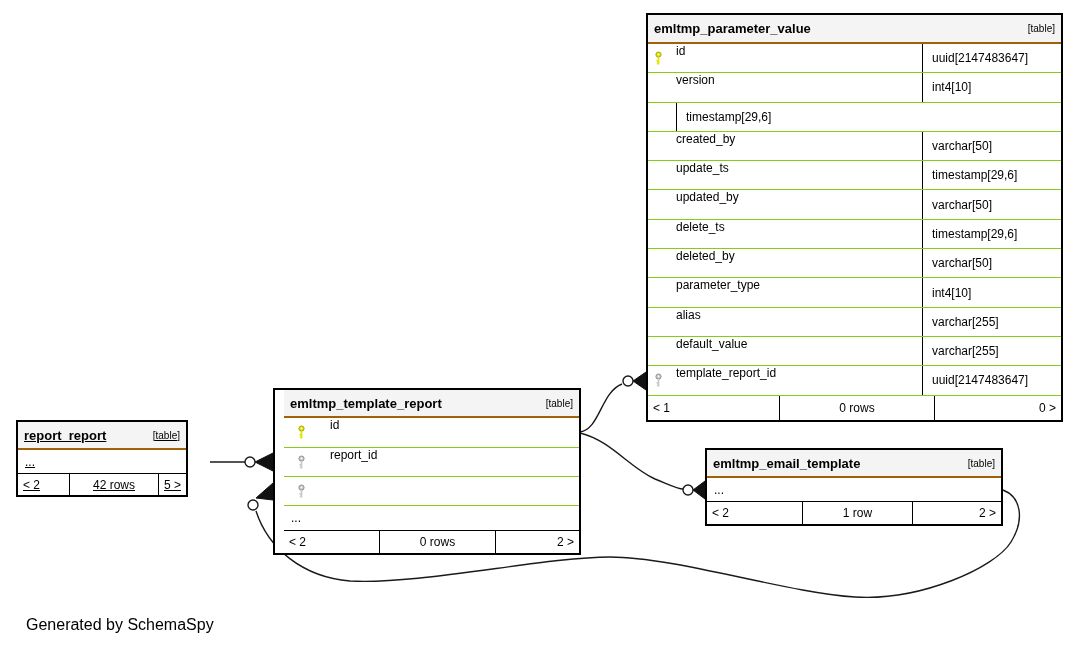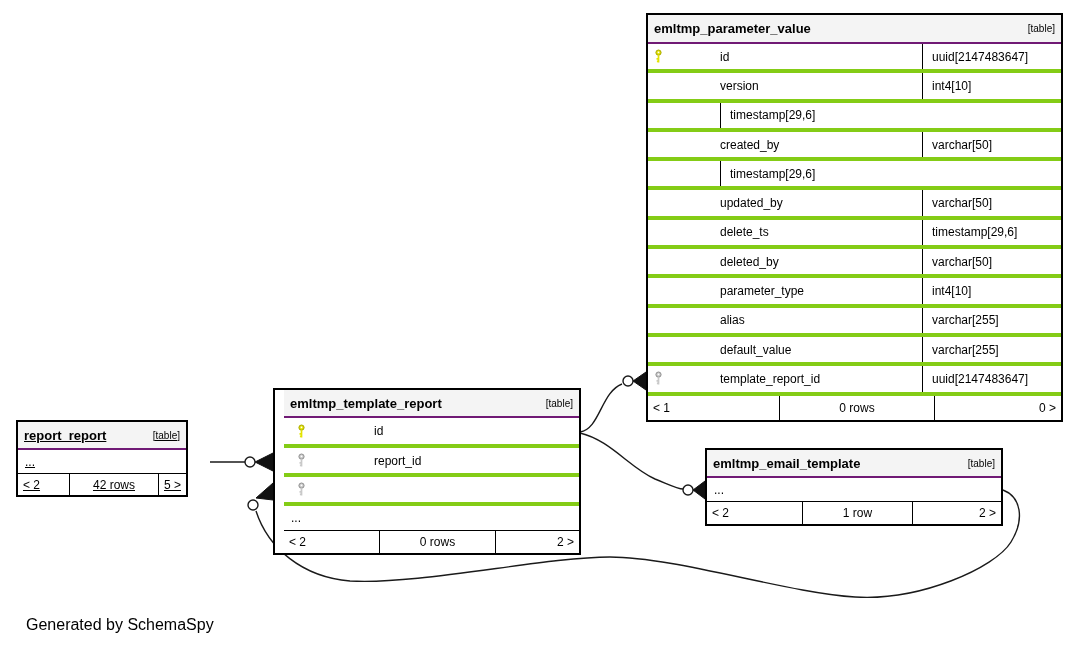--- a/index.html
+++ b/index.html
@@ -6,24 +6,24 @@
   body{font-family:"Liberation Sans","DejaVu Sans",sans-serif;color:#000;}
   .canvas{position:relative;width:1081px;height:646px;background:#fff;overflow:hidden;}
 
   .wires{position:absolute;left:0;top:0;}
   .wires .wire{stroke:#1a1a1a;stroke-width:1.4;fill:none;}
   .wires .dot{fill:#fff;stroke:#1a1a1a;stroke-width:1.4;}
   .wires .crow{fill:#111;stroke:#111;stroke-width:1;}
 
   .tbl{position:absolute;background:#fff;border:2px solid #000;box-sizing:border-box;font-size:12px;}
   .hdr{display:flex;justify-content:space-between;align-items:center;background:#f4f4f4;
-       border-bottom:2px solid #701a75;padding:0 6px;height:26px;}
+       border-bottom:2px solid #a16207;padding:0 6px;height:26px;}
   .title{font-weight:bold;font-size:13px;white-space:nowrap;}
   .badge{font-size:10px;white-space:nowrap;}
-  .row{display:flex;align-items:center;border-bottom:4px solid #84cc16;height:29px;box-sizing:border-box;gap:44px;}
+  .row{display:flex;border-bottom:1px solid #84cc16;height:29px;box-sizing:border-box;}
   .keycell{display:flex;align-items:center;}
   .colname{flex:1;white-space:nowrap;}
   .coltype{align-self:stretch;display:flex;align-items:center;border-left:1px solid #000;
            padding-left:9px;box-sizing:border-box;white-space:nowrap;}
   .ellipsis-row{display:flex;align-items:center;border-bottom:1px solid #000;
                 padding-left:7px;box-sizing:border-box;}
   .foot{display:flex;align-items:stretch;}
   .fc{display:flex;align-items:center;box-sizing:border-box;white-space:nowrap;}
   .fc1{border-right:1px solid #000;padding-left:5px;}
   .fc2{border-right:1px solid #000;justify-content:center;}
@@ -111,20 +111,21 @@
       <span class="keycell"></span>
       <span class="coltype">timestamp[29,6]</span>
     </div>
     <div class="row">
       <span class="keycell"></span>
       <span class="colname">created_by</span>
       <span class="coltype">varchar[50]</span>
     </div>
     <div class="row">
       <span class="keycell"></span>
+      <span class="colname">update_ts</span>
       <span class="coltype">timestamp[29,6]</span>
     </div>
     <div class="row">
       <span class="keycell"></span>
       <span class="colname">updated_by</span>
       <span class="coltype">varchar[50]</span>
     </div>
     <div class="row">
       <span class="keycell"></span>
       <span class="colname">delete_ts</span>

